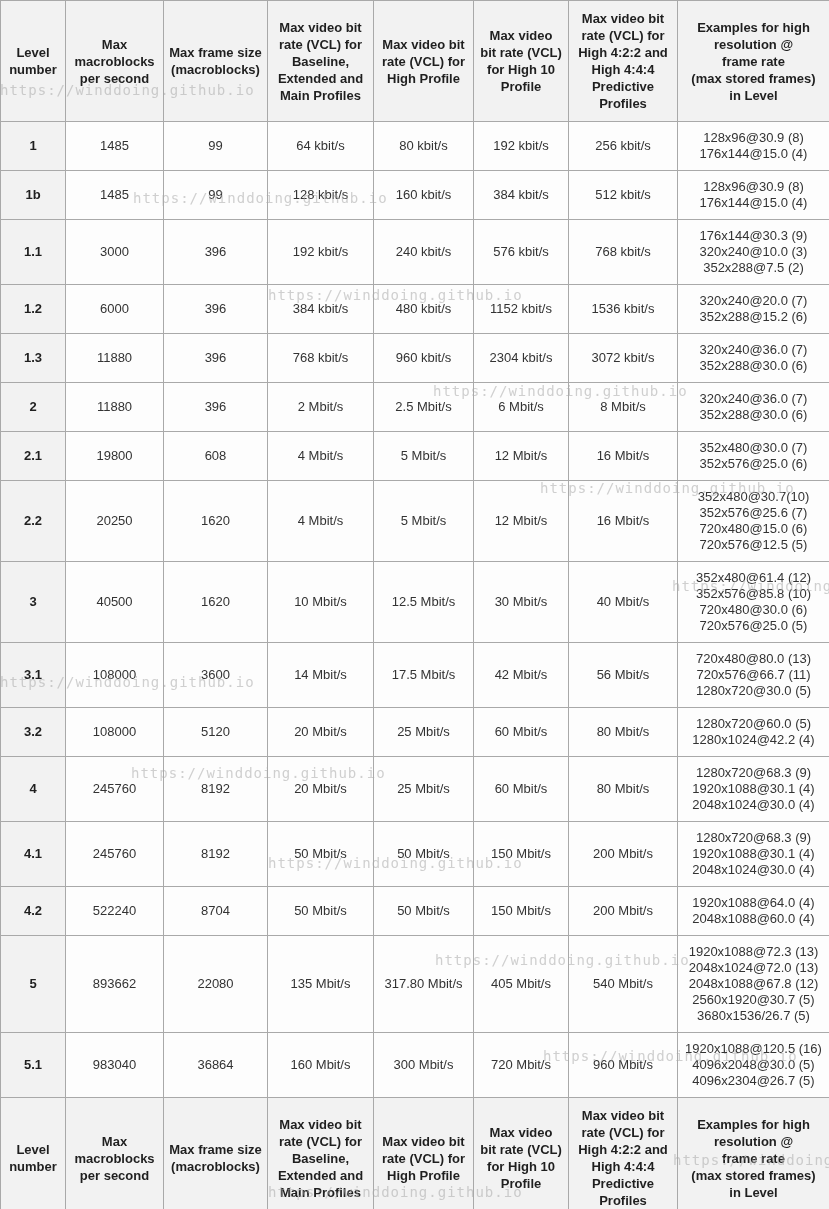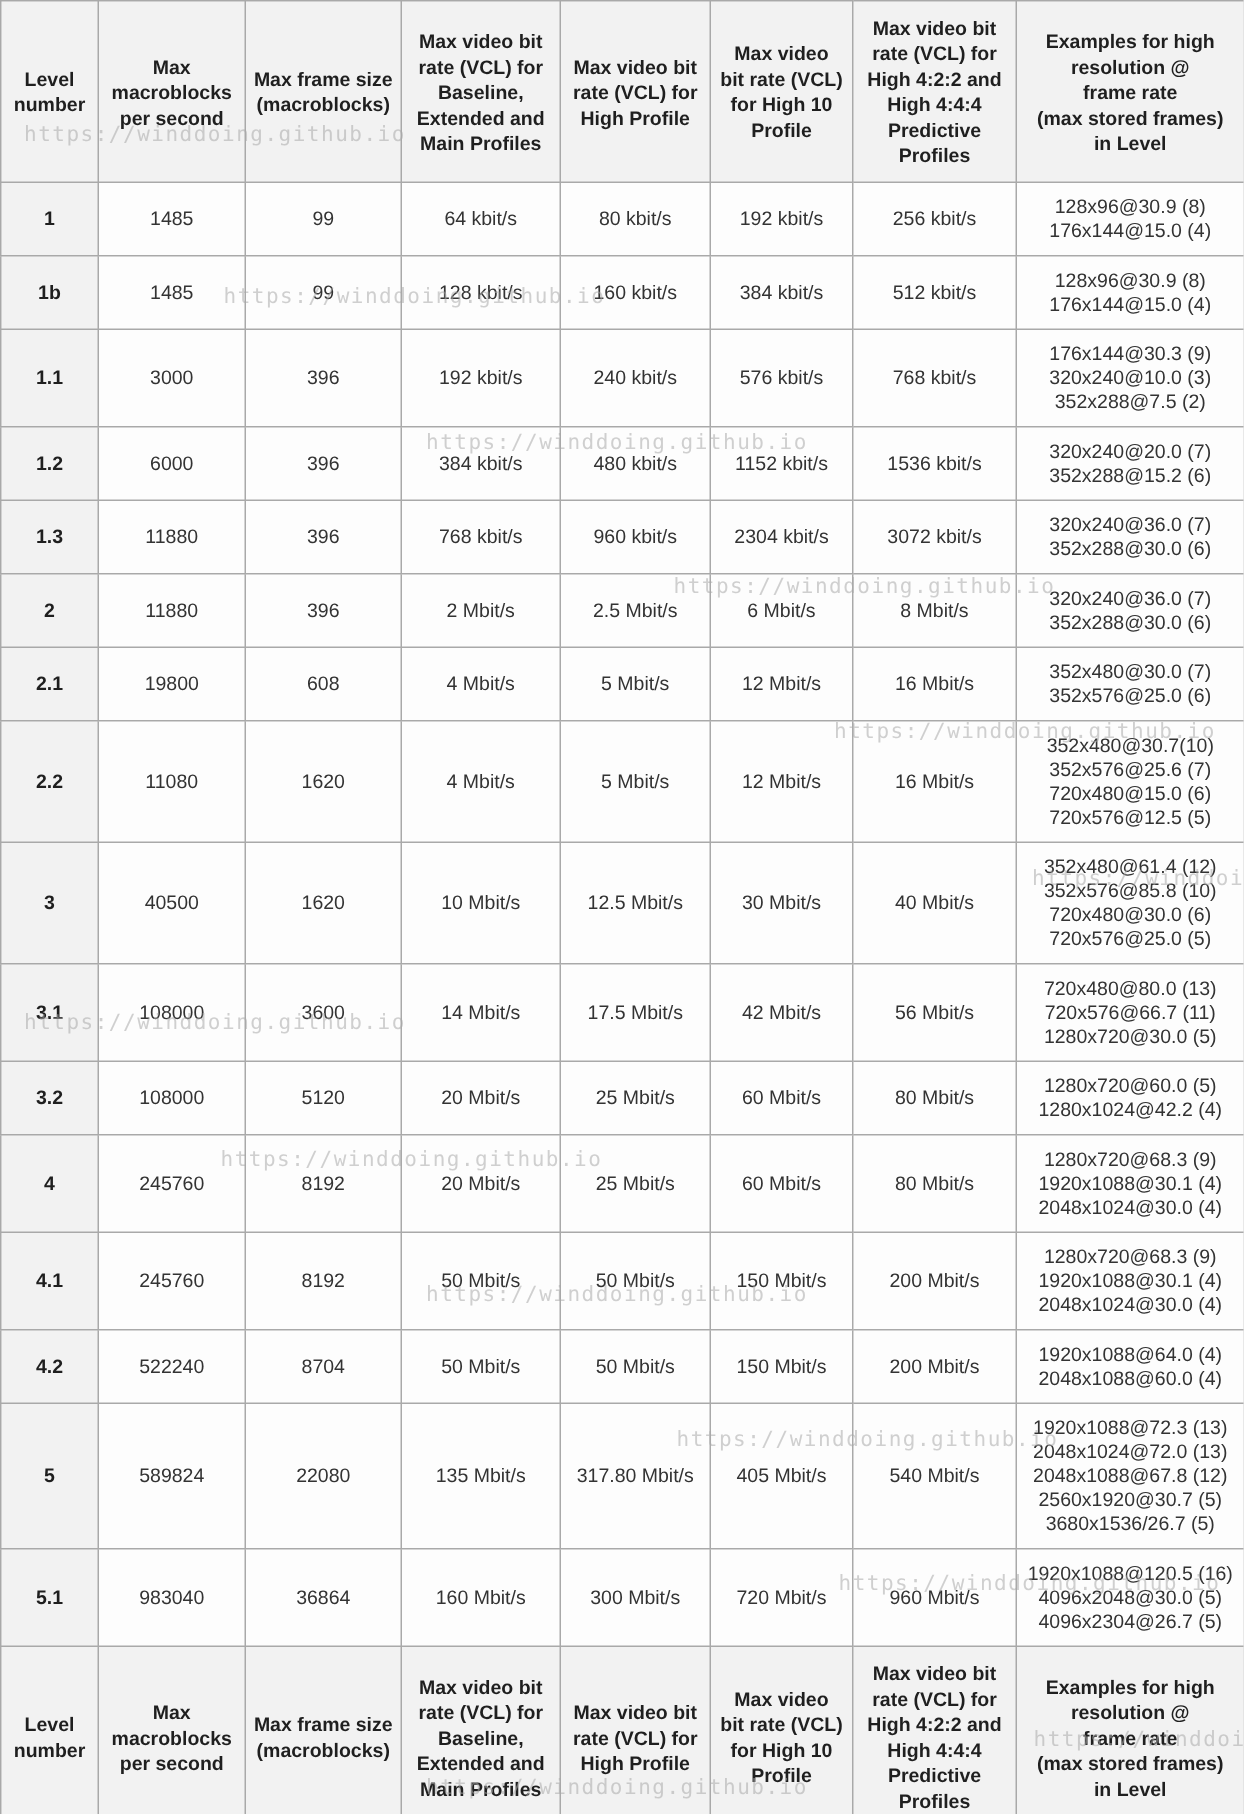--- a/index.html
+++ b/index.html
@@ -46,21 +46,20 @@
   }
   .watermark {
     position:absolute;
     font-family:"DejaVu Sans Mono", monospace;
     font-size:14px;
     letter-spacing:1px;
     color:rgba(170,170,170,0.55);
     white-space:nowrap;
     pointer-events:none;
     z-index:5;
-    margin-left:16px;
   }
 </style>
 </head>
 <body>
 
 <div class="page">
 
   <table class="spec">
     <colgroup>
       <col style="width:65px">
@@ -180,21 +179,21 @@
           <td>608</td>
           <td>4 Mbit/s</td>
           <td>5 Mbit/s</td>
           <td>12 Mbit/s</td>
           <td>16 Mbit/s</td>
           <td class="examples-cell">352x480@30.0 (7)
 352x576@25.0 (6)</td>
         </tr>
         <tr>
           <td class="level-cell">2.2</td>
-          <td>11080</td>
+          <td>20250</td>
           <td>1620</td>
           <td>4 Mbit/s</td>
           <td>5 Mbit/s</td>
           <td>12 Mbit/s</td>
           <td>16 Mbit/s</td>
           <td class="examples-cell">352x480@30.7(10)
 352x576@25.6 (7)
 720x480@15.0 (6)
 720x576@12.5 (5)</td>
         </tr>
@@ -264,21 +263,21 @@
           <td>8704</td>
           <td>50 Mbit/s</td>
           <td>50 Mbit/s</td>
           <td>150 Mbit/s</td>
           <td>200 Mbit/s</td>
           <td class="examples-cell">1920x1088@64.0 (4)
 2048x1088@60.0 (4)</td>
         </tr>
         <tr>
           <td class="level-cell">5</td>
-          <td>589824</td>
+          <td>893662</td>
           <td>22080</td>
           <td>135 Mbit/s</td>
           <td>317.80 Mbit/s</td>
           <td>405 Mbit/s</td>
           <td>540 Mbit/s</td>
           <td class="examples-cell">1920x1088@72.3 (13)
 2048x1024@72.0 (13)
 2048x1088@67.8 (12)
 2560x1920@30.7 (5)
 3680x1536/26.7 (5)</td>

